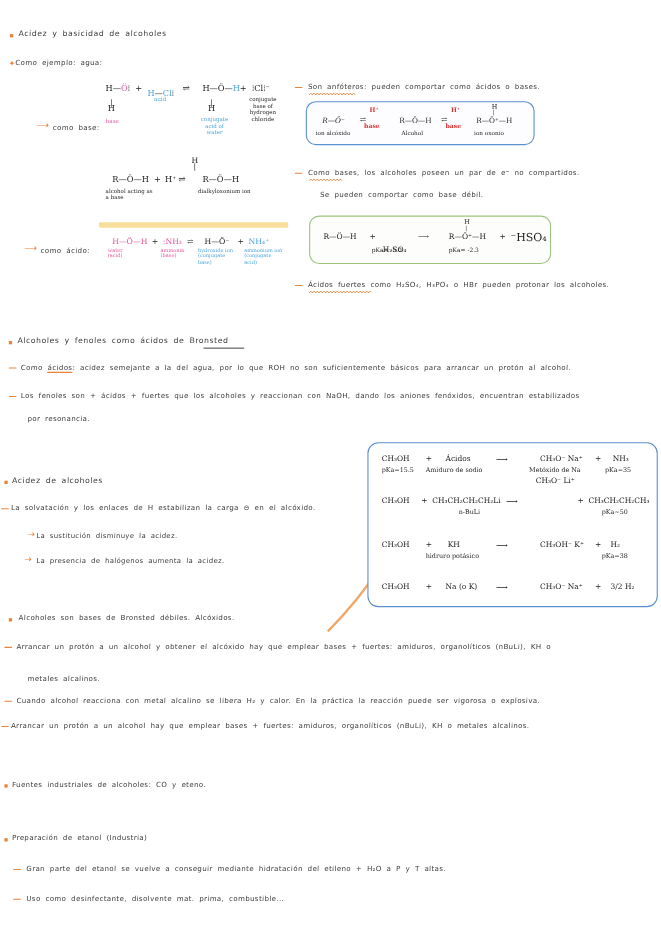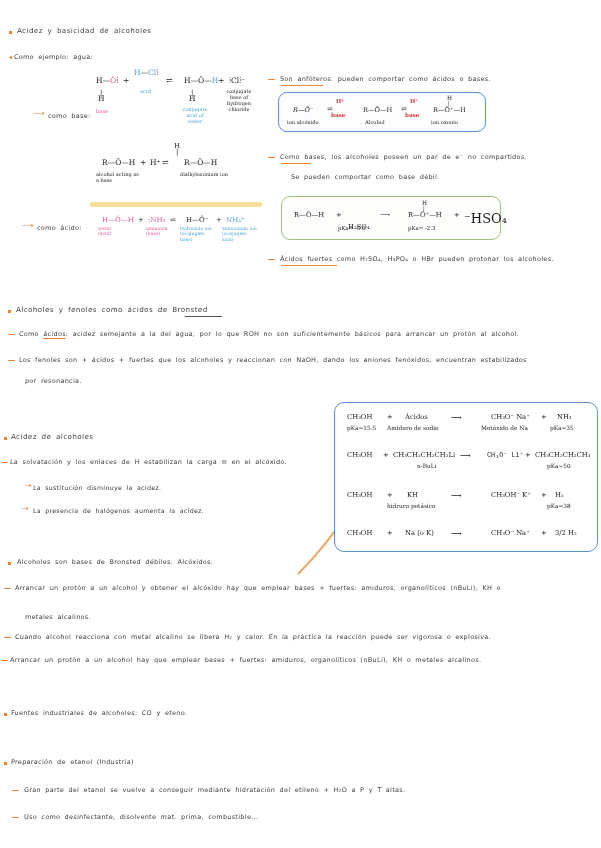--- a/index.html
+++ b/index.html
@@ -77,21 +77,21 @@
 
   <div class="arrow-sm" style="left:33px;top:110px;">⟶</div>
   <div class="hw" style="left:48px;top:112px;">como base:</div>
 
   <div class="arrow-sm" style="left:22px;top:222px;">⟶</div>
   <div class="hw" style="left:37px;top:224px;">como ácido:</div>
 
   <div class="fig" style="left:96px;top:64px;width:170px;height:62px;">
     <div class="lbl c-dark" style="left:0px;top:12px;font-size:7.5px;">H—<span class="c-pink">Ö</span>⁞</div>
     <div class="lbl c-dark" style="left:27px;top:12px;font-size:7.5px;">+</div>
-    <div class="lbl" style="left:38px;top:4px;font-size:7.5px;"><span class="c-cyan">H</span>—<span class="c-cyan">Cl</span>⁞</div>
+    <div class="lbl" style="left:38px;top:16px;font-size:7.5px;"><span class="c-cyan">H</span>—<span class="c-cyan">Cl</span>⁞</div>
     <div class="lbl c-dark" style="left:70px;top:12px;font-size:8px;">⇌</div>
     <div class="lbl c-dark" style="left:88px;top:12px;font-size:7.5px;">H—Ö—<span class="c-cyan">H</span></div>
     <div class="lbl c-dark" style="left:122px;top:12px;font-size:7.5px;">+</div>
     <div class="lbl c-dark" style="left:133px;top:12px;font-size:7.5px;">⁞Cl⁞⁻</div>
 
     <div class="lbl c-dark" style="left:4px;top:25px;font-size:7px;">|</div>
     <div class="lbl c-dark" style="left:2px;top:30px;font-size:7.5px;">H</div>
     <div class="lbl c-dark" style="left:95px;top:25px;font-size:7px;">|</div>
     <div class="lbl c-dark" style="left:93px;top:30px;font-size:7.5px;">H</div>
 
@@ -165,21 +165,21 @@
 
   <div class="green-box" style="left:281px;top:196px;width:218px;height:42px;">
     <div class="lbl c-dark" style="left:12px;top:14px;font-size:6.8px;">R—Ö—H</div>
     <div class="lbl c-dark" style="left:54px;top:14px;font-size:6.8px;">+</div>
     <div class="lbl c-dark" style="left:66px;top:26px;font-size:6.8px;">H₂SO₄</div>
     <div class="lbl c-dark" style="left:98px;top:14px;font-size:7px;">⟶</div>
     <div class="lbl c-dark" style="left:140px;top:3px;font-size:5.8px;">H</div>
     <div class="lbl c-dark" style="left:141px;top:8px;font-size:5px;">|</div>
     <div class="lbl c-dark" style="left:126px;top:14px;font-size:6.8px;">R—Ö⁺—H</div>
     <div class="lbl c-dark" style="left:172px;top:14px;font-size:6.8px;">+</div>
-    <div class="lbl c-dark" style="left:182px;top:14px;font-size:13px;">⁻HSO₄</div>
+    <div class="lbl c-dark" style="left:182px;top:14px;font-size:10px;">⁻HSO₄</div>
 
     <div class="lbl c-dark" style="left:56px;top:28px;font-size:5.4px;">pKa= -5.0</div>
     <div class="lbl c-dark" style="left:126px;top:28px;font-size:5.4px;">pKa= -2.3</div>
   </div>
 
   <div class="dash" style="left:268px;top:259px;"></div>
   <div class="hw" style="left:280px;top:255px;">Ácidos fuertes como H₂SO₄, H₃PO₄ o HBr pueden protonar los alcoholes.</div>
   <div class="squig" style="left:281px;top:264px;width:56px;"></div>
 
   <div class="bullet-sq" style="left:8px;top:310px;"></div>
@@ -223,21 +223,21 @@
     <div class="lbl c-dark" style="left:222px;top:10px;font-size:6.8px;">NH₃</div>
     <div class="lbl c-dark" style="left:12px;top:22px;font-size:5.8px;">pKa=15.5</div>
     <div class="lbl c-dark" style="left:52px;top:22px;font-size:5.8px;">Amiduro de sodio</div>
     <div class="lbl c-dark" style="left:146px;top:22px;font-size:5.8px;">Metóxido de Na</div>
     <div class="lbl c-dark" style="left:215px;top:22px;font-size:5.8px;">pKa=35</div>
 
     <div class="lbl c-dark" style="left:12px;top:48px;font-size:6.8px;">CH₃OH</div>
     <div class="lbl c-dark" style="left:48px;top:48px;font-size:6.8px;">+</div>
     <div class="lbl c-dark" style="left:58px;top:48px;font-size:6.8px;">CH₃CH₂CH₂CH₂Li</div>
     <div class="lbl c-dark" style="left:125px;top:48px;font-size:7.4px;">⟶</div>
-    <div class="lbl c-dark" style="left:152px;top:48px;font-size:6.8px;font-family:Liberation Mono, monospace;">CH₃O⁻ Li⁺</div>
+    <div class="lbl c-dark" style="left:152px;top:30px;font-size:6.8px;">CH₃O⁻ Li⁺</div>
     <div class="lbl c-dark" style="left:190px;top:48px;font-size:6.8px;">+</div>
     <div class="lbl c-dark" style="left:200px;top:48px;font-size:6.8px;">CH₃CH₂CH₂CH₃</div>
     <div class="lbl c-dark" style="left:82px;top:60px;font-size:5.8px;">n-BuLi</div>
     <div class="lbl c-dark" style="left:212px;top:60px;font-size:5.8px;">pKa~50</div>
 
     <div class="lbl c-dark" style="left:12px;top:88px;font-size:6.8px;">CH₃OH</div>
     <div class="lbl c-dark" style="left:52px;top:88px;font-size:6.8px;">+</div>
     <div class="lbl c-dark" style="left:72px;top:88px;font-size:6.8px;">KH</div>
     <div class="lbl c-dark" style="left:116px;top:88px;font-size:7.4px;">⟶</div>
     <div class="lbl c-dark" style="left:156px;top:88px;font-size:6.8px;">CH₃OH⁻ K⁺</div>

